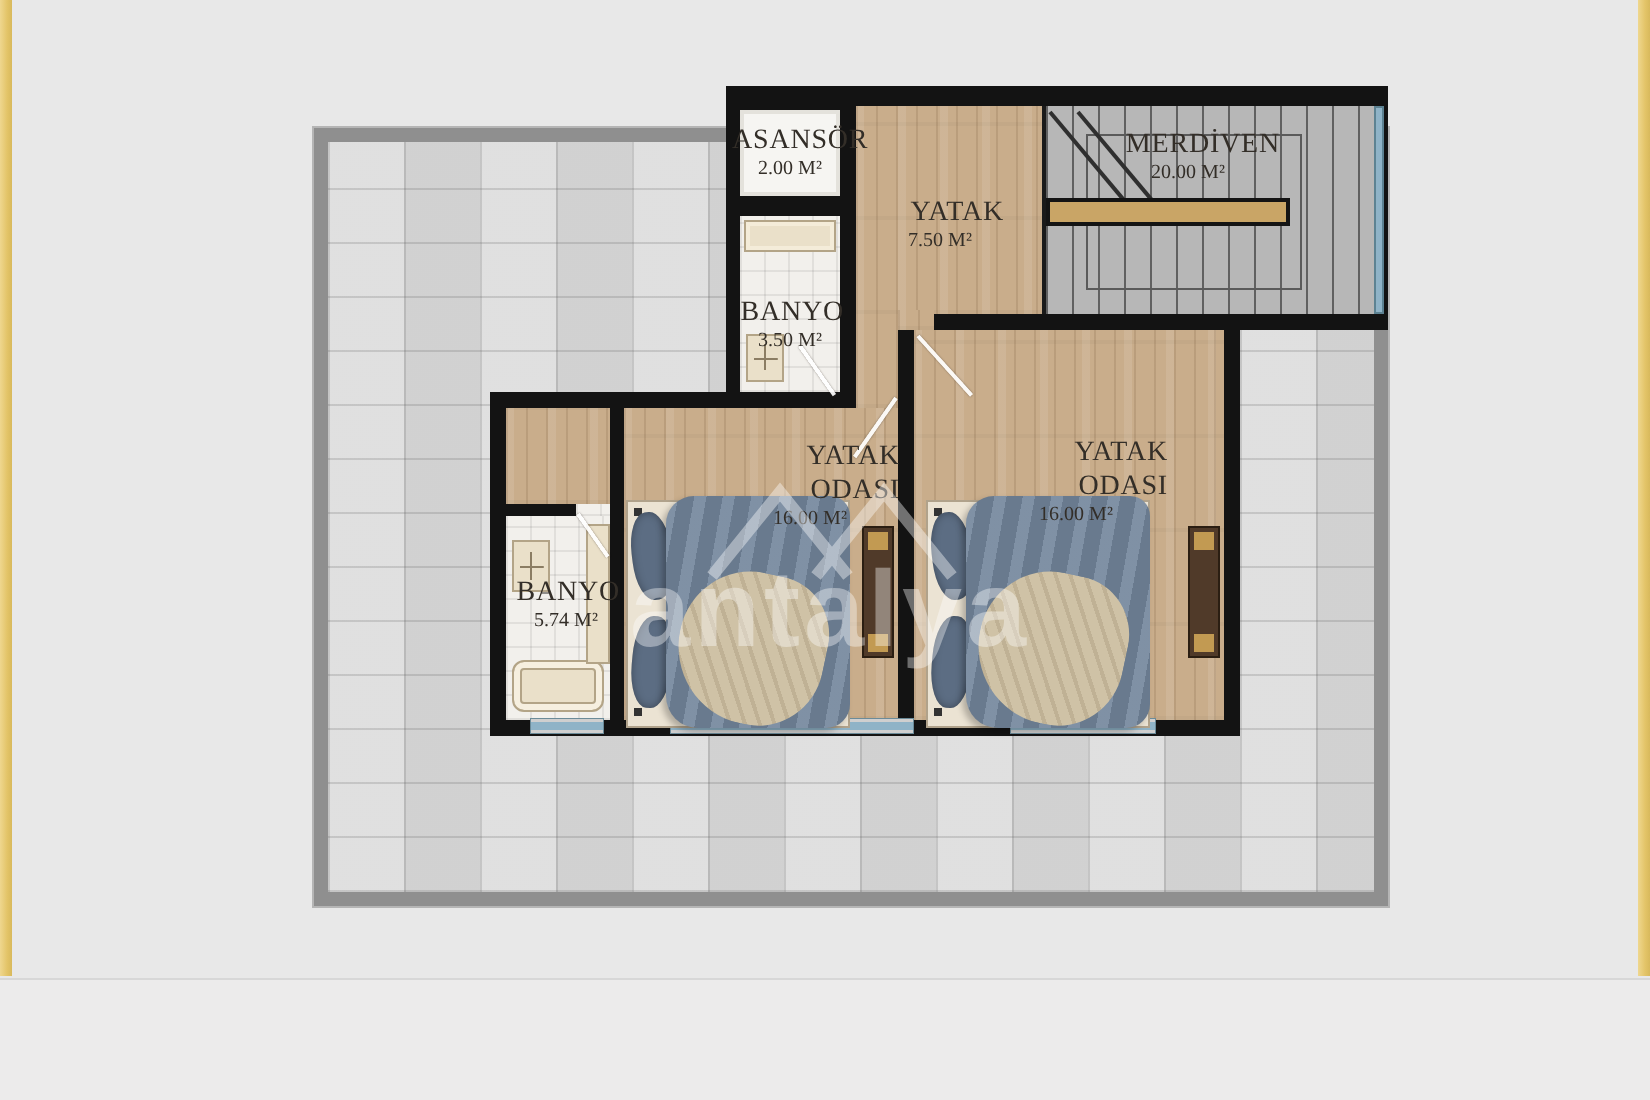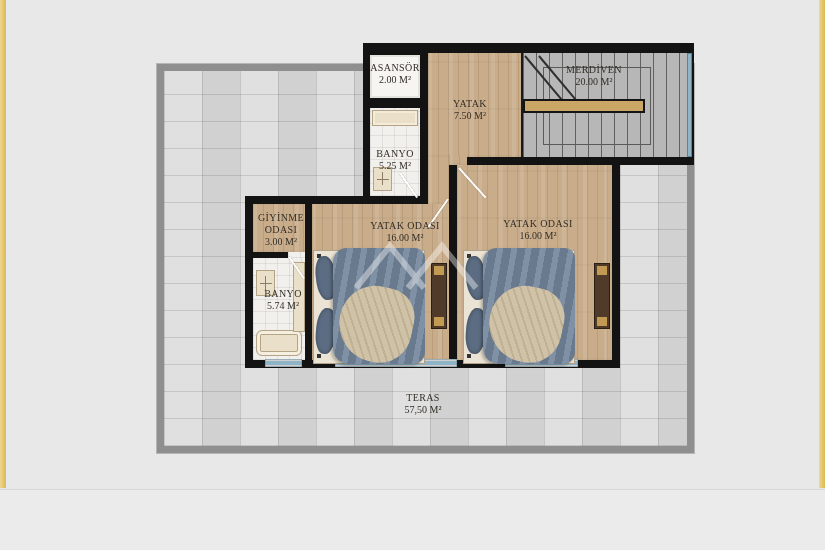--- a/index.html
+++ b/index.html
@@ -68,21 +68,21 @@
   .bed .throw{position:absolute;left:26px;top:36px;width:74px;height:76px;background:#cfc2a6;
       border-radius:55% 45% 50% 60%;transform:rotate(12deg);
       background-image:repeating-linear-gradient(60deg, rgba(120,100,70,.18) 0 2px, transparent 2px 7px);}
   .bed .post{position:absolute;width:4px;height:4px;background:#333;}
 
   
   .swing{height:2px;background:rgba(255,255,255,.92);box-shadow:0 0 1px rgba(60,50,40,.55);transform-origin:0 50%;z-index:5;}
 
   
   .rlabel{z-index:6;text-align:center;color:#332e28;line-height:1.22;}
-  .rlabel .nm{display:block;font-size:10px;letter-spacing:.4px;}
+  .rlabel .nm{display:block;font-size:14px;letter-spacing:.4px;text-align:right;}
   .rlabel .ar{display:block;font-size:10px;}
 
   
   #wm-text{left:225px;top:274px;width:380px;z-index:7;text-align:center;
      font-family:"Liberation Sans", sans-serif;font-weight:bold;font-size:54px;letter-spacing:2px;
      color:rgba(255,255,255,.38);pointer-events:none;}
   #wm-logo{left:352px;top:238px;z-index:7;opacity:.4;pointer-events:none;}
 </style>
 </head>
 <body>
@@ -158,49 +158,42 @@
   <div class="abs swing" style="left:448px;top:198px;width:36px;transform:rotate(125deg);"></div>
   <div class="abs swing" style="left:459px;top:167px;width:40px;transform:rotate(48deg);"></div>
   <div class="abs swing" style="left:289px;top:256px;width:26px;transform:rotate(55deg);"></div>
 
   <div class="abs rlabel" style="left:366px;top:62px;width:58px;">
     <span class="nm">ASANSÖR</span>
     <span class="ar">2.00 M²</span>
   </div>
   <div class="abs rlabel" style="left:368px;top:148px;width:54px;">
     <span class="nm">BANYO</span>
-    <span class="ar">5.25 M²</span>
+    <span class="ar">3.50 M²</span>
   </div>
   <div class="abs rlabel" style="left:438px;top:98px;width:64px;">
     <span class="nm">YATAK</span>
     <span class="ar">7.50 M²</span>
   </div>
   <div class="abs rlabel" style="left:548px;top:64px;width:92px;">
     <span class="nm">MERDİVEN</span>
     <span class="ar">20.00 M²</span>
-  </div>
-  <div class="abs rlabel" style="left:252px;top:212px;width:58px;">
-    <span class="nm">GİYİNME ODASI</span>
-    <span class="ar">3.00 M²</span>
   </div>
   <div class="abs rlabel" style="left:256px;top:288px;width:54px;">
     <span class="nm">BANYO</span>
     <span class="ar">5.74 M²</span>
   </div>
   <div class="abs rlabel" style="left:360px;top:220px;width:90px;">
     <span class="nm">YATAK ODASI</span>
     <span class="ar">16.00 M²</span>
   </div>
   <div class="abs rlabel" style="left:492px;top:218px;width:92px;">
     <span class="nm">YATAK ODASI</span>
     <span class="ar">16.00 M²</span>
   </div>
-  <div class="abs rlabel" style="left:383px;top:392px;width:80px;">
-    <span class="nm">TERAS</span>
-    <span class="ar">57,50 M²</span>
-  </div>
 
   <svg class="abs" id="wm-logo" width="130" height="52" viewBox="0 0 130 52">
     <polyline points="4,50 38,8 72,50" fill="none" stroke="#ffffff" stroke-width="6"></polyline>
     <polyline points="56,50 90,8 124,50" fill="none" stroke="#ffffff" stroke-width="6"></polyline>
   </svg>
+  <div class="abs" id="wm-text">antalya</div>
 
 </div>
 
 </body></html>

